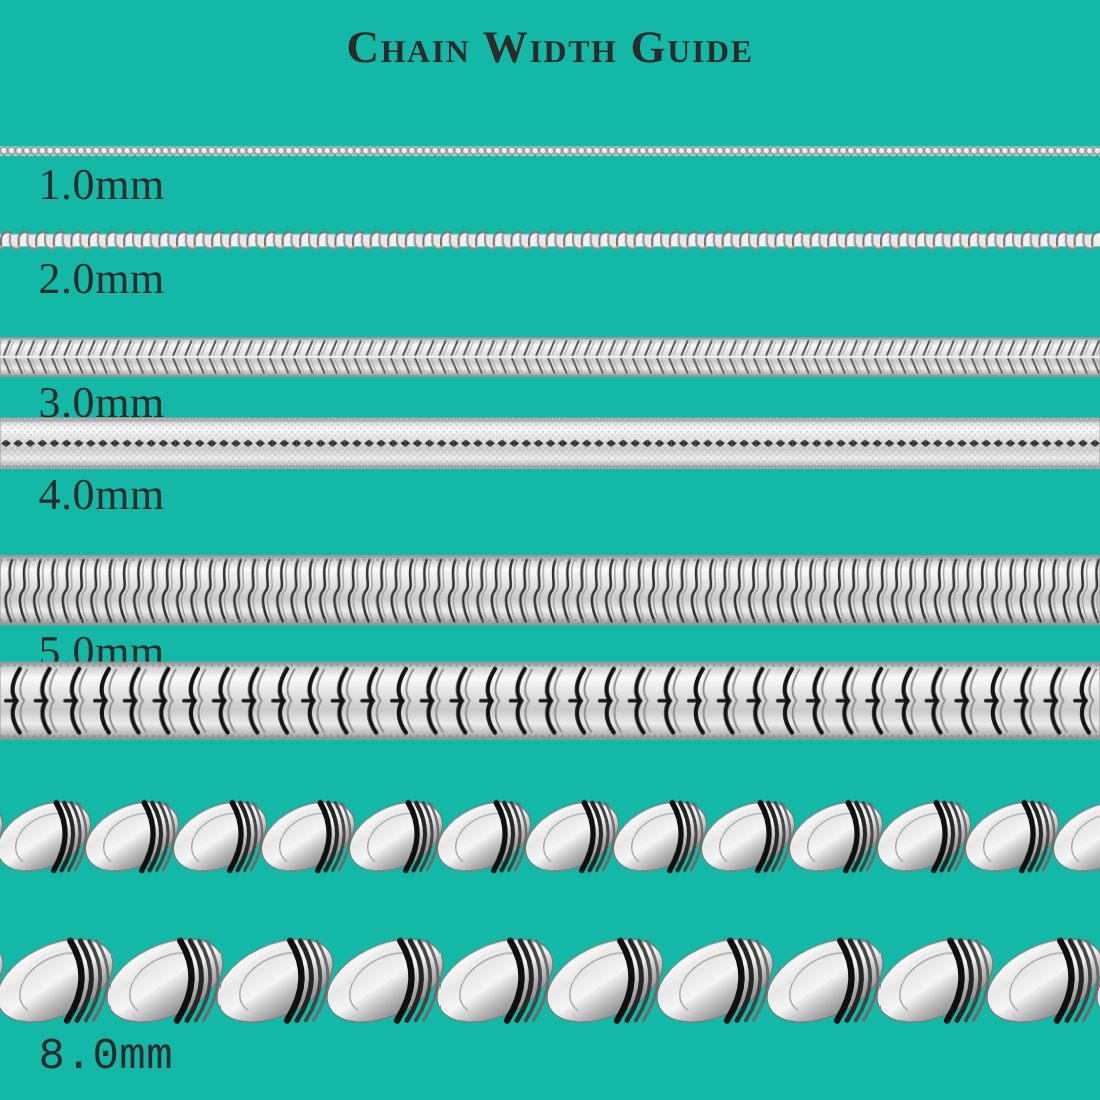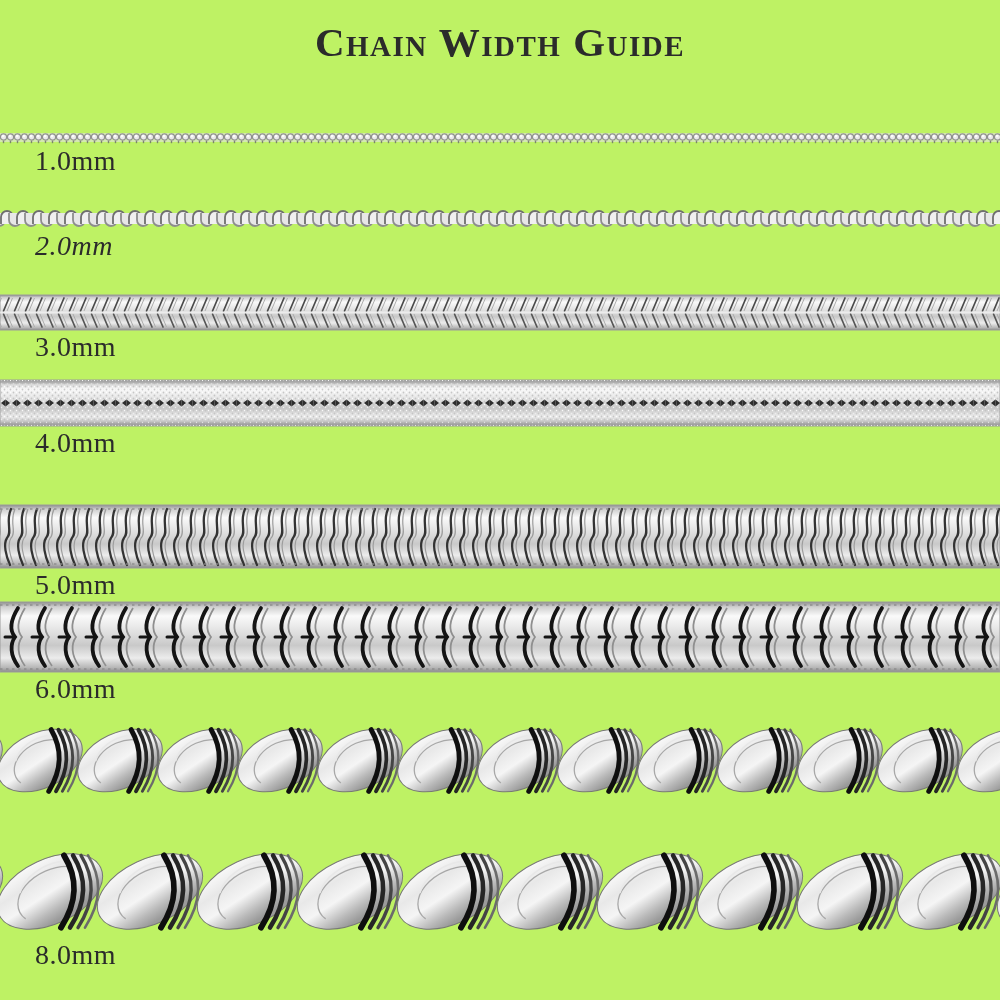--- a/index.html
+++ b/index.html
@@ -1,26 +1,26 @@
 <!DOCTYPE html>
 <html><head>
 <meta charset="utf-8">
 <style>
   html,body{margin:0;padding:0;background:#ffffff;}
   body{width:1000px;height:1000px;overflow:hidden;font-family:"Liberation Serif",serif;}
-  .stage{position:relative;width:1000px;height:1000px;background:#bef264;}
+  .stage{position:relative;width:1000px;height:1000px;background:#14b8a6;}
   .title{
     position:absolute;top:18px;left:0;width:100%;
     text-align:center;font-size:41px;font-weight:600;color:#2b2b2b;
     font-variant:small-caps;letter-spacing:1.5px;line-height:1.2;
   }
   .chain-row{position:absolute;left:0;width:1000px;}
   .chain-svg{display:block;width:1000px;}
   .chain-label{
-    font-size:28px;color:#2b2b2b;margin:1px 0 0 35px;line-height:1.1;
+    font-size:40px;color:#2b2b2b;margin:1px 0 0 35px;line-height:1.1;
     letter-spacing:0.5px;font-feature-settings:"onum" 1;
   }
 </style>
 </head>
 <body>
 
 <div class="stage">
   <div class="title">Chain Width Guide</div>
   <div id="chain-rows">
       <div class="chain-row" style="top: 130px;">
@@ -30,38 +30,38 @@
         <circle cx="3.5" cy="7" r="3.1" fill="#eaeaea" stroke="#8f8f8f" stroke-width="1.2"></circle>
         <circle cx="3" cy="6" r="1.2" fill="#fdfdfd"></circle>
         <rect x="2.8" y="10.8" width="1.4" height="2.4" fill="#6a6a6a" opacity="0.8"></rect>
       </pattern>
           </defs>
       <rect x="0" y="3" width="1000" height="9" fill="#e3e3e3" opacity="0.6"></rect>
       <rect width="1000" height="15" fill="url(#p0)"></rect>
         </svg>
         <div class="chain-label">1.0mm</div>
       </div>
-      <div class="chain-row" style="top: 207px; font-style: italic;">
+      <div class="chain-row" style="top: 207px;">
         <svg class="chain-svg" width="1000" height="23">
           <defs>
             <pattern id="p1" width="16" height="23" patternUnits="userSpaceOnUse">
         <rect y="9" width="16" height="6" fill="#dadada"></rect>
               <path d="M -15,17 V 10 A 6 6 0 0 1 -3,10 V 17" fill="#f0f0f0" stroke="#6f6f6f" stroke-width="1.8"></path>
               <path d="M -7,6 V 13 A 6 6 0 0 0 5,13 V 6" fill="#e7e7e7" stroke="#8d8d8d" stroke-width="1.8"></path>
               <path d="M 1,17 V 10 A 6 6 0 0 1 13,10 V 17" fill="#f0f0f0" stroke="#6f6f6f" stroke-width="1.8"></path>
               <path d="M 9,6 V 13 A 6 6 0 0 0 21,13 V 6" fill="#e7e7e7" stroke="#8d8d8d" stroke-width="1.8"></path>
               <path d="M 17,17 V 10 A 6 6 0 0 1 29,10 V 17" fill="#f0f0f0" stroke="#6f6f6f" stroke-width="1.8"></path>
               <path d="M 25,6 V 13 A 6 6 0 0 0 37,13 V 6" fill="#e7e7e7" stroke="#8d8d8d" stroke-width="1.8"></path>
       </pattern>
           </defs>
       <rect width="1000" height="23" fill="url(#p1)"></rect>
         </svg>
         <div class="chain-label">2.0mm</div>
       </div>
-      <div class="chain-row" style="top: 294px;">
+      <div class="chain-row" style="top: 306px;">
         <svg class="chain-svg" width="1000" height="37">
           <defs>
             <linearGradient id="g2" x1="0" y1="0" x2="0" y2="1">
     <stop offset="0" stop-color="#8f8f8f"></stop>
               <stop offset="0.07" stop-color="#cfcfcf"></stop>
     <stop offset="0.2" stop-color="#fafafa"></stop>
               <stop offset="0.45" stop-color="#dedede"></stop>
     <stop offset="0.62" stop-color="#c9c9c9"></stop>
               <stop offset="0.8" stop-color="#ececec"></stop>
     <stop offset="0.94" stop-color="#b5b5b5"></stop>
@@ -172,21 +172,20 @@
               <path d="M 45,7 C 37,20 37,30 42,36 C 37,43 37,54 45,65" fill="none" stroke="#141414" stroke-width="3.8" stroke-linecap="round"></path>
               <path d="M 42,36 H 32" stroke="#141414" stroke-width="3" stroke-linecap="round"></path>
               <path d="M 52,7 C 44,20 44,30 49,36 C 44,43 44,54 52,65" fill="none" stroke="#8f8f8f" stroke-width="1.8"></path>
             </pattern>
           </defs>
       <rect x="0" y="1" width="1000" height="70" fill="url(#g5)" stroke="#9c9c9c" stroke-width="1"></rect>
       <rect x="0" y="1" width="1000" height="70" fill="url(#p5)"></rect>
       <line x1="0" y1="4" x2="1000" y2="4" stroke="#8a8a8a" stroke-width="2" stroke-dasharray="2.5,3.5" opacity="0.65"></line>
           <line x1="0" y1="68" x2="1000" y2="68" stroke="#8a8a8a" stroke-width="2" stroke-dasharray="2.5,3.5" opacity="0.65"></line>
         </svg>
-        <div class="chain-label">6.0mm</div>
       </div>
       <div class="chain-row" style="top: 720px;">
         <svg class="chain-svg" width="1000" height="81">
           <defs>
       <linearGradient id="g6" x1="0" y1="0" x2="0.25" y2="1">
         <stop offset="0" stop-color="#ffffff"></stop>
               <stop offset="0.35" stop-color="#e8e8e8"></stop>
         <stop offset="0.6" stop-color="#f5f5f5"></stop>
               <stop offset="0.85" stop-color="#b9b9b9"></stop>
         <stop offset="1" stop-color="#9a9a9a"></stop>
@@ -217,21 +216,21 @@
               <path d="M -9.6,9.719999999999999 C 1.6000000000000014,29.16 1.6000000000000014,48.6 -12,71.28" fill="none" stroke="#6b6b6b" stroke-width="2.2680000000000002" stroke-linecap="round"></path>
               <path d="M 51.2,9.719999999999999 C 62.400000000000006,29.16 62.400000000000006,48.6 48.800000000000004,71.28" fill="none" stroke="#0f0f0f" stroke-width="5.022" stroke-linecap="round"></path>
               <path d="M 58.4,9.719999999999999 C 69.6,29.16 69.6,48.6 56,71.28" fill="none" stroke="#262626" stroke-width="3.888" stroke-linecap="round"></path>
               <path d="M 64.8,9.719999999999999 C 76,29.16 76,48.6 62.4,71.28" fill="none" stroke="#454545" stroke-width="2.916" stroke-linecap="round"></path>
               <path d="M 70.4,9.719999999999999 C 81.60000000000001,29.16 81.60000000000001,48.6 68,71.28" fill="none" stroke="#6b6b6b" stroke-width="2.2680000000000002" stroke-linecap="round"></path>
             </pattern>
           </defs>
       <rect width="1000" height="81" fill="url(#p6)"></rect>
         </svg>
       </div>
-      <div class="chain-row" style="top: 844px;">
+      <div class="chain-row" style="top: 844px; font-family: Liberation Mono, monospace;">
         <svg class="chain-svg" width="1000" height="95">
           <defs>
       <linearGradient id="g7" x1="0" y1="0" x2="0.25" y2="1">
         <stop offset="0" stop-color="#ffffff"></stop>
               <stop offset="0.35" stop-color="#e8e8e8"></stop>
         <stop offset="0.6" stop-color="#f5f5f5"></stop>
               <stop offset="0.85" stop-color="#b9b9b9"></stop>
         <stop offset="1" stop-color="#9a9a9a"></stop>
       </linearGradient>
       <pattern id="p7" width="100" height="95" patternUnits="userSpaceOnUse">

